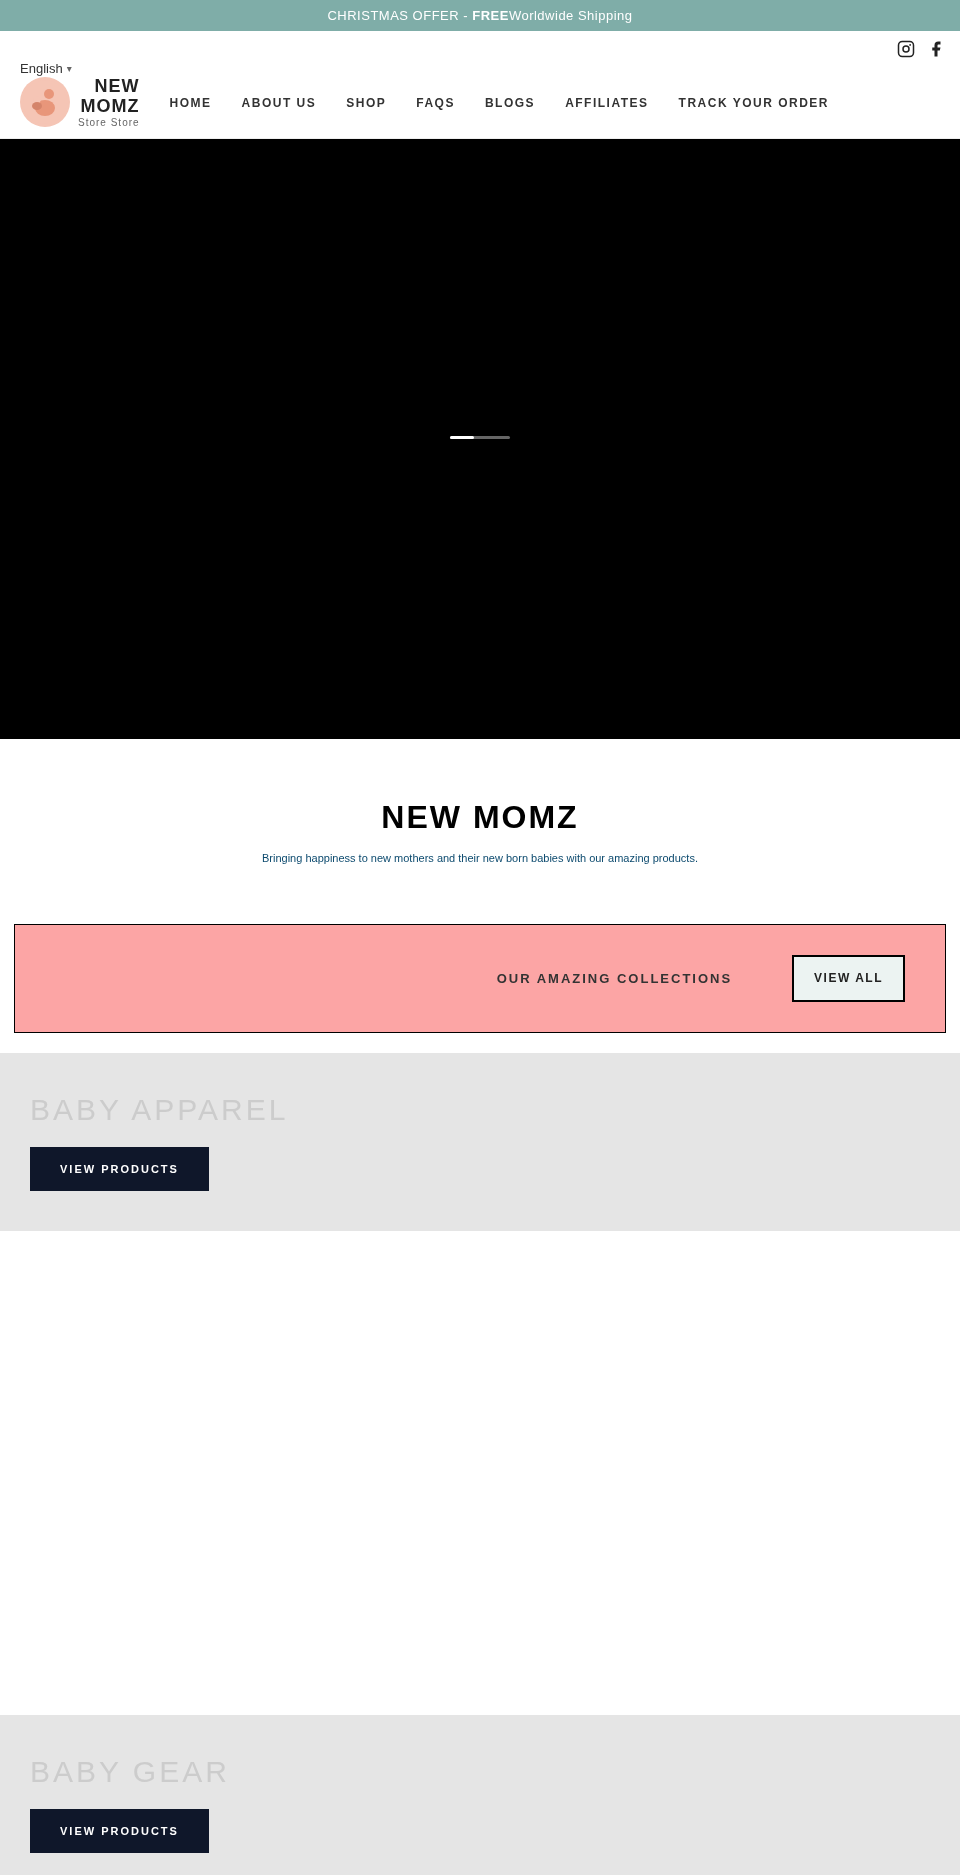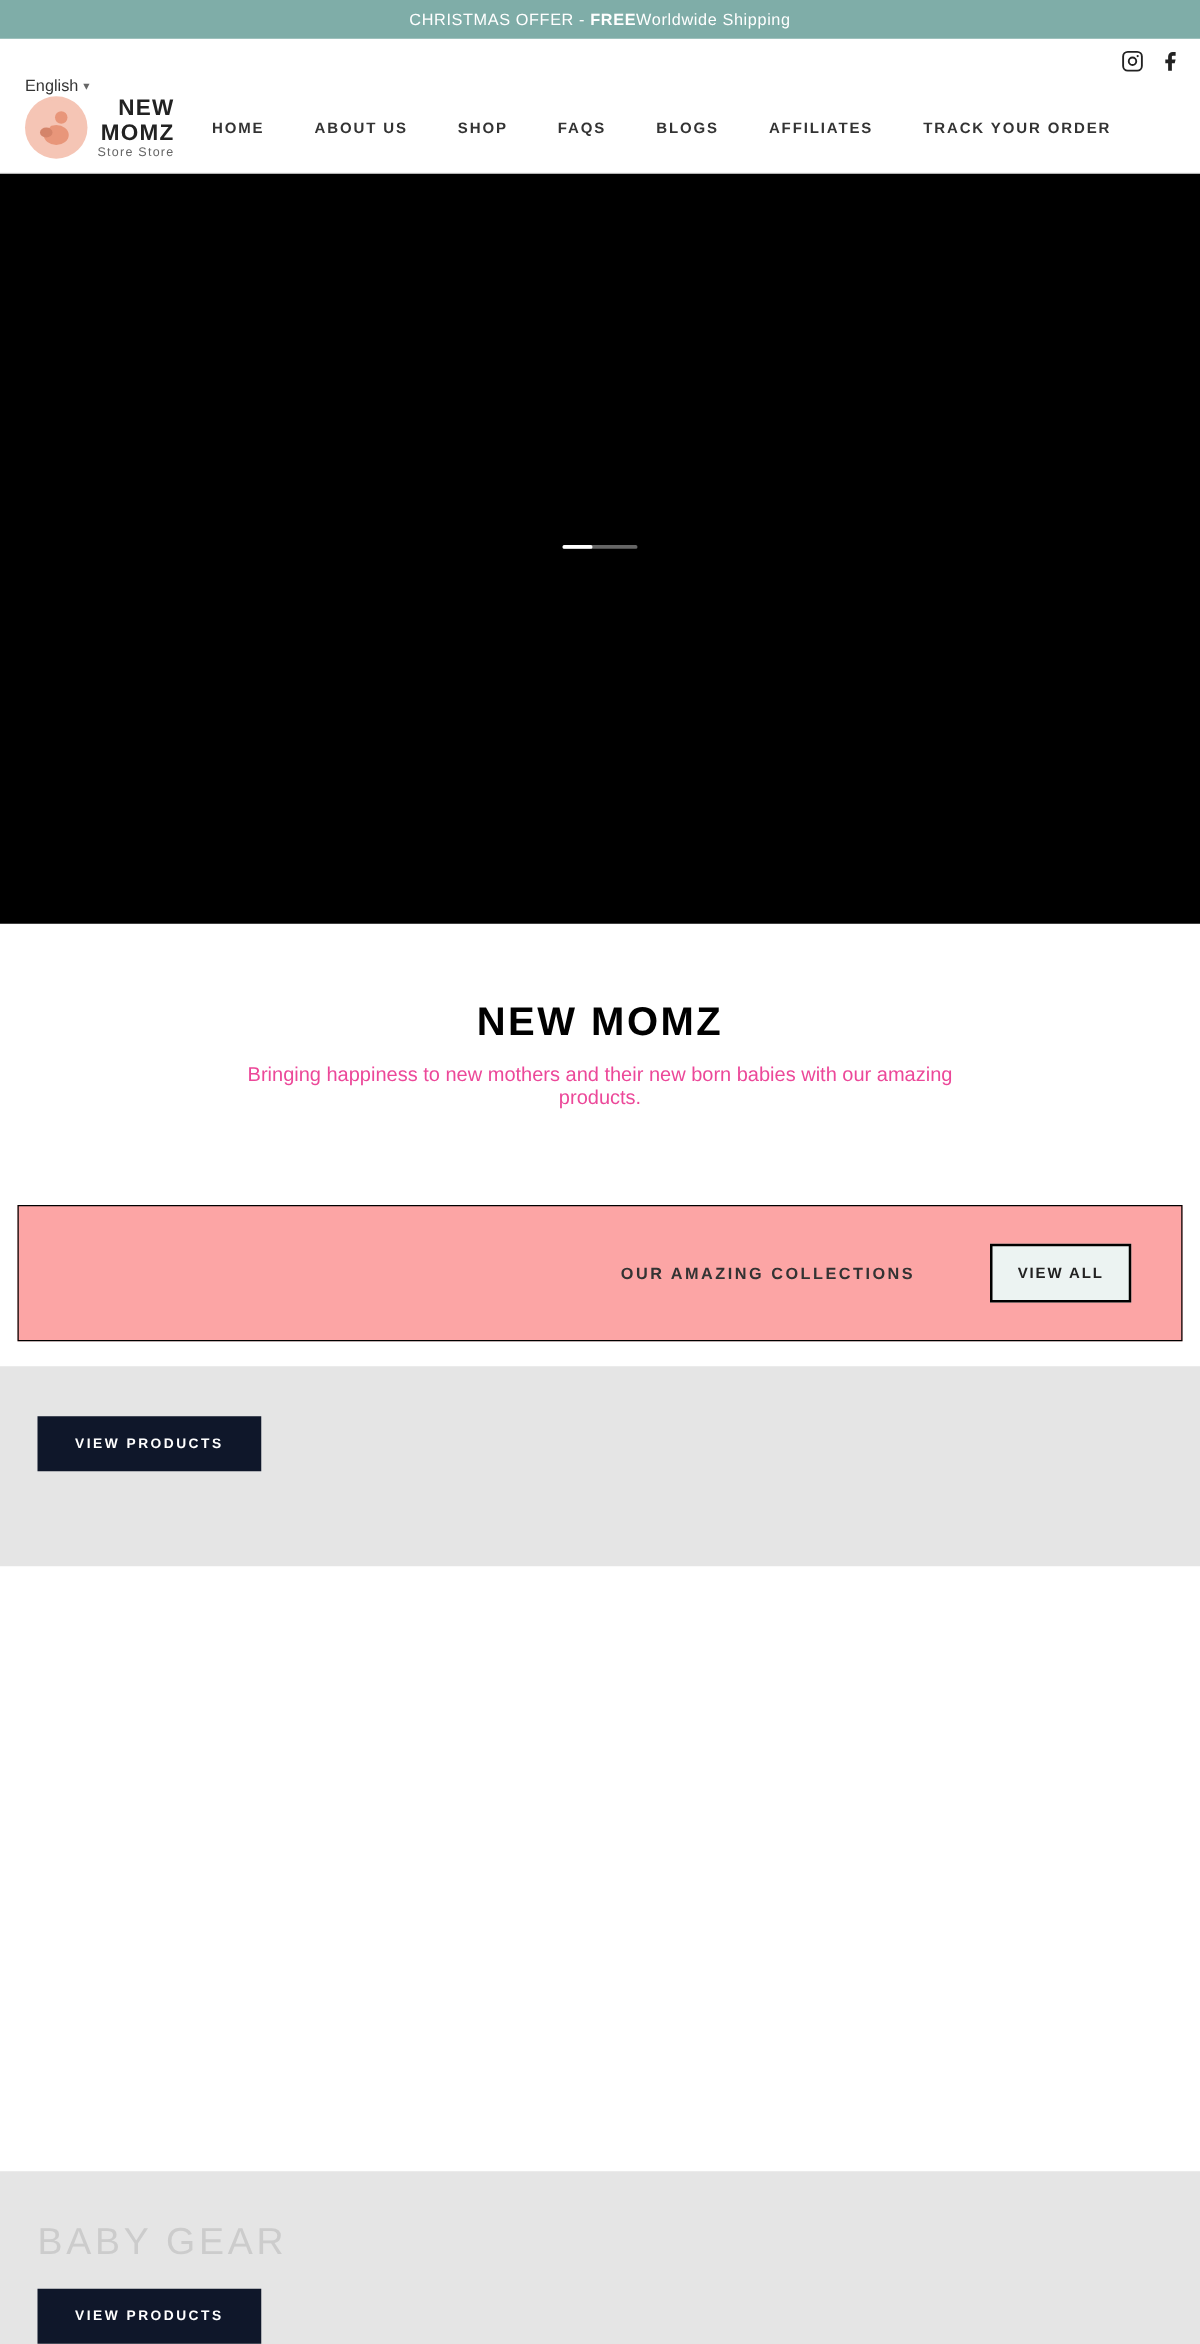--- a/index.html
+++ b/index.html
@@ -59,21 +59,21 @@
       position: relative;
     }
     .logo-text-area { display: flex; flex-direction: column; }
     .logo-text-area .brand-name {
       font-size: 18px; font-weight: 900; letter-spacing: 1px; color: #222; line-height: 1.1;
     }
     .logo-text-area .brand-sub {
       font-size: 10px; color: #666; letter-spacing: 1px;
     }
     .main-nav {
-      display: flex; align-items: flex-start; gap: 40px;
+      display: flex; align-items: flex-start; gap: 30px;
       list-style: none;
     }
     .main-nav a {
       text-decoration: none; color: #333;
       font-size: 12px; font-weight: 600; letter-spacing: 1.5px;
       text-transform: uppercase;
     }
 
     
     .hero-section {
@@ -102,21 +102,21 @@
 
     
     .tagline-section {
       padding: 60px 40px 40px;
       text-align: center;
     }
     .tagline-section h2 {
       font-size: 32px; font-weight: 900; letter-spacing: 2px; margin-bottom: 16px;
     }
     .tagline-section p {
-      font-size: 16px; color: #ec4899; max-width: 600px; margin: 16px auto;
+      font-size: 11px; color: #0c4a6e; max-width: 600px; margin: 0 auto;
     }
 
     
     .collections-banner {
       margin: 20px 14px;
       border: 1.5px solid #000;
       background: #fca5a5;
       display: flex;
       align-items: center;
       justify-content: flex-end;
@@ -237,20 +237,21 @@
   <p>Bringing happiness to new mothers and their new born babies with our amazing products.</p>
 </section>
 
 <div class="collections-banner">
   <span class="collections-label">OUR AMAZING COLLECTIONS</span>
   <button class="view-all-btn">VIEW
 ALL</button>
 </div>
 
 <div class="category-card">
+  <h3>BABY APPAREL</h3>
   <button class="view-products-btn">VIEW
 PRODUCTS</button>
 </div>
 
 <div class="image-section"></div>
 
 <div style="height:80px; background:#fff;"></div>
 
 <div class="category-card">
   <h3>BABY GEAR</h3>

